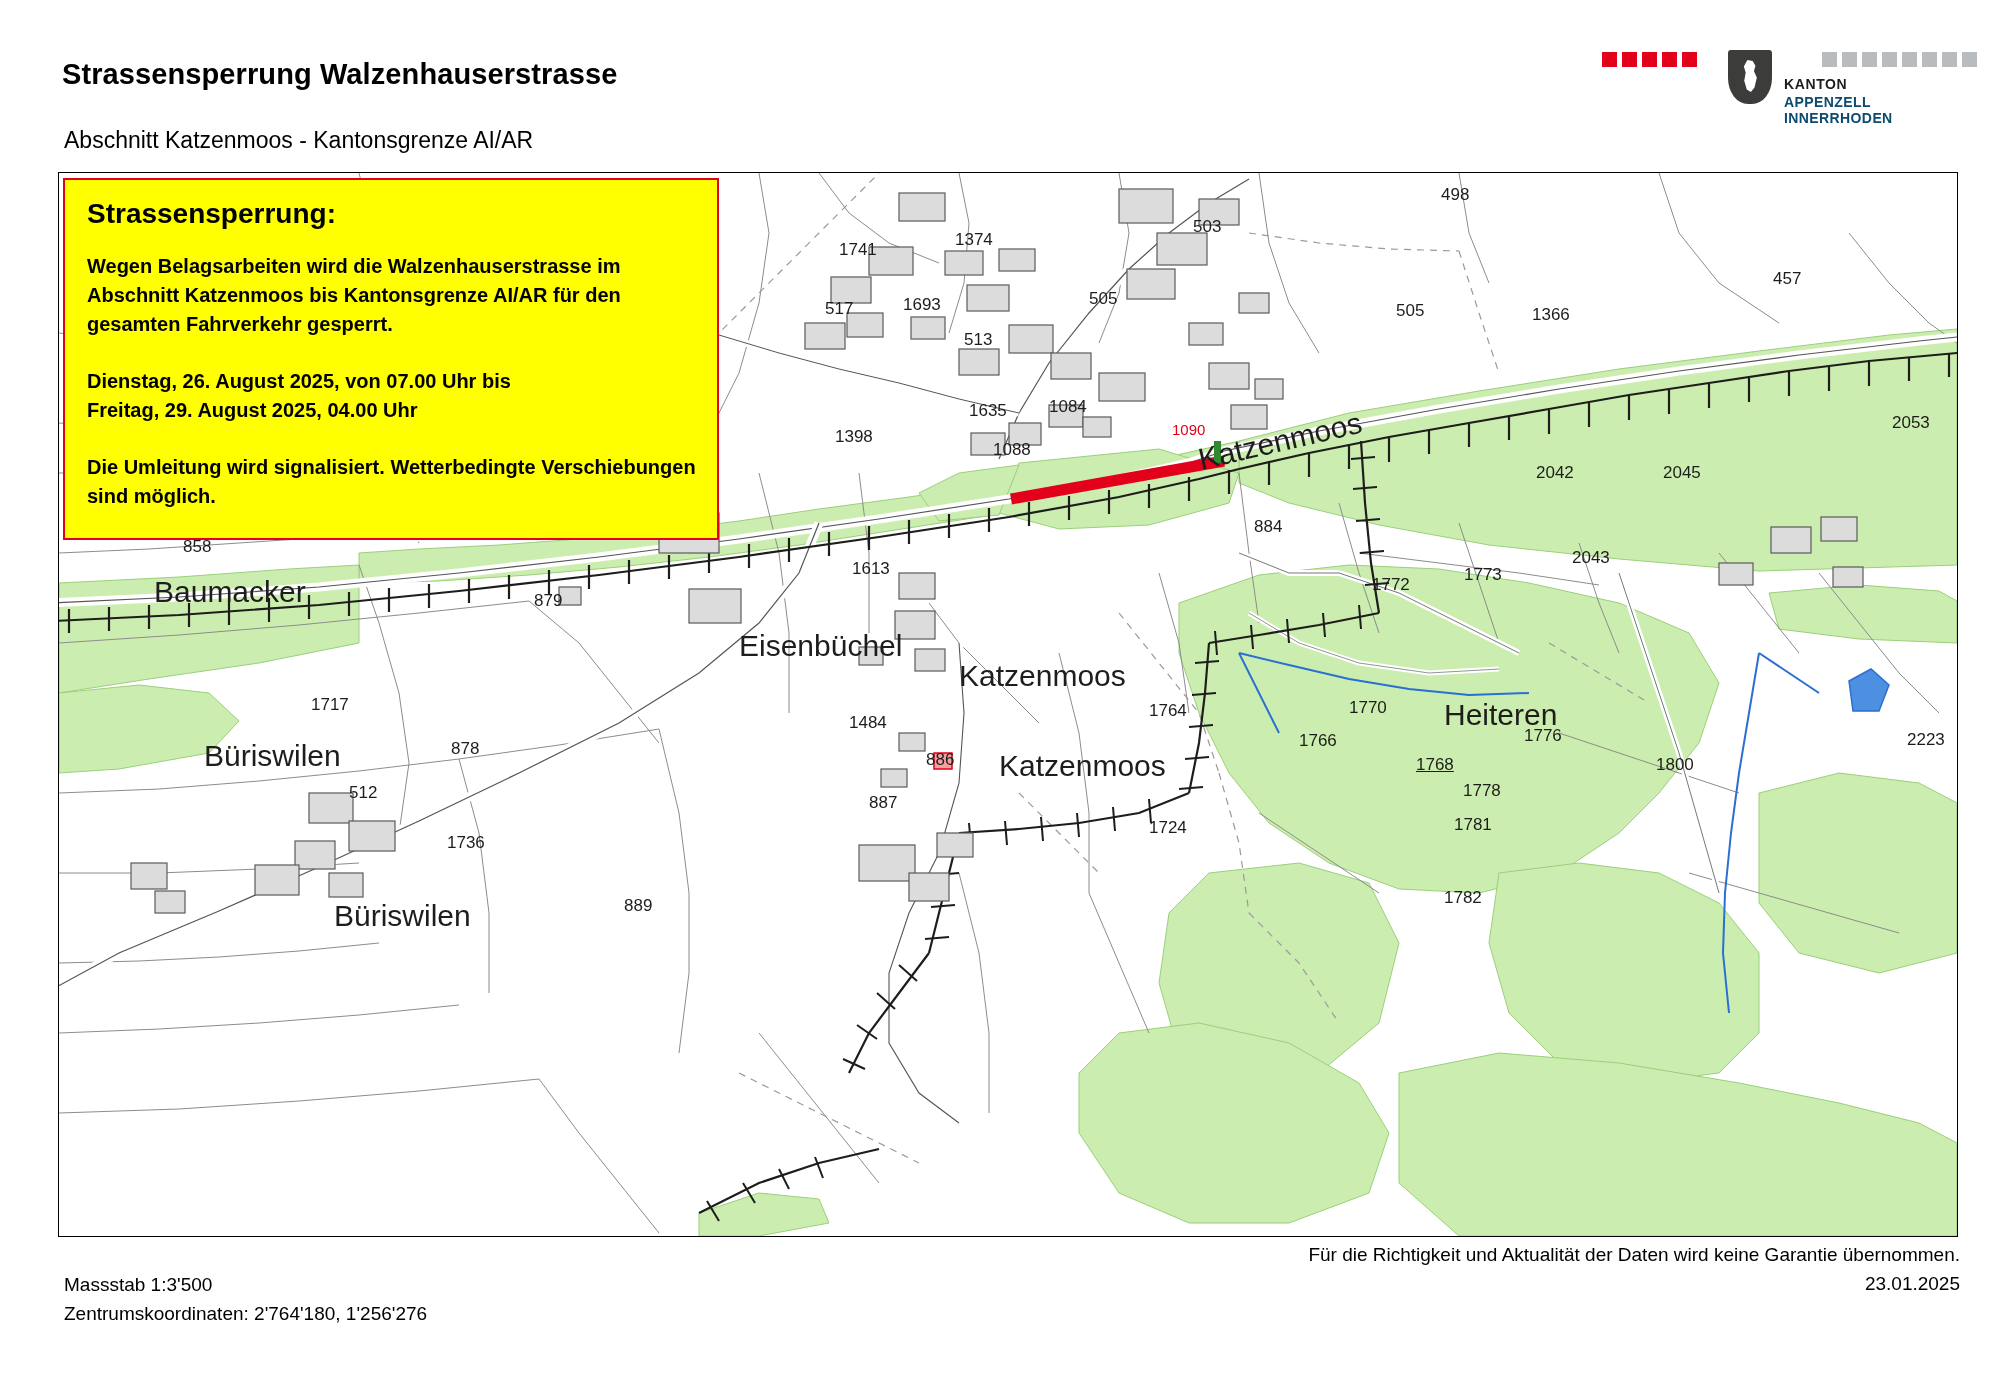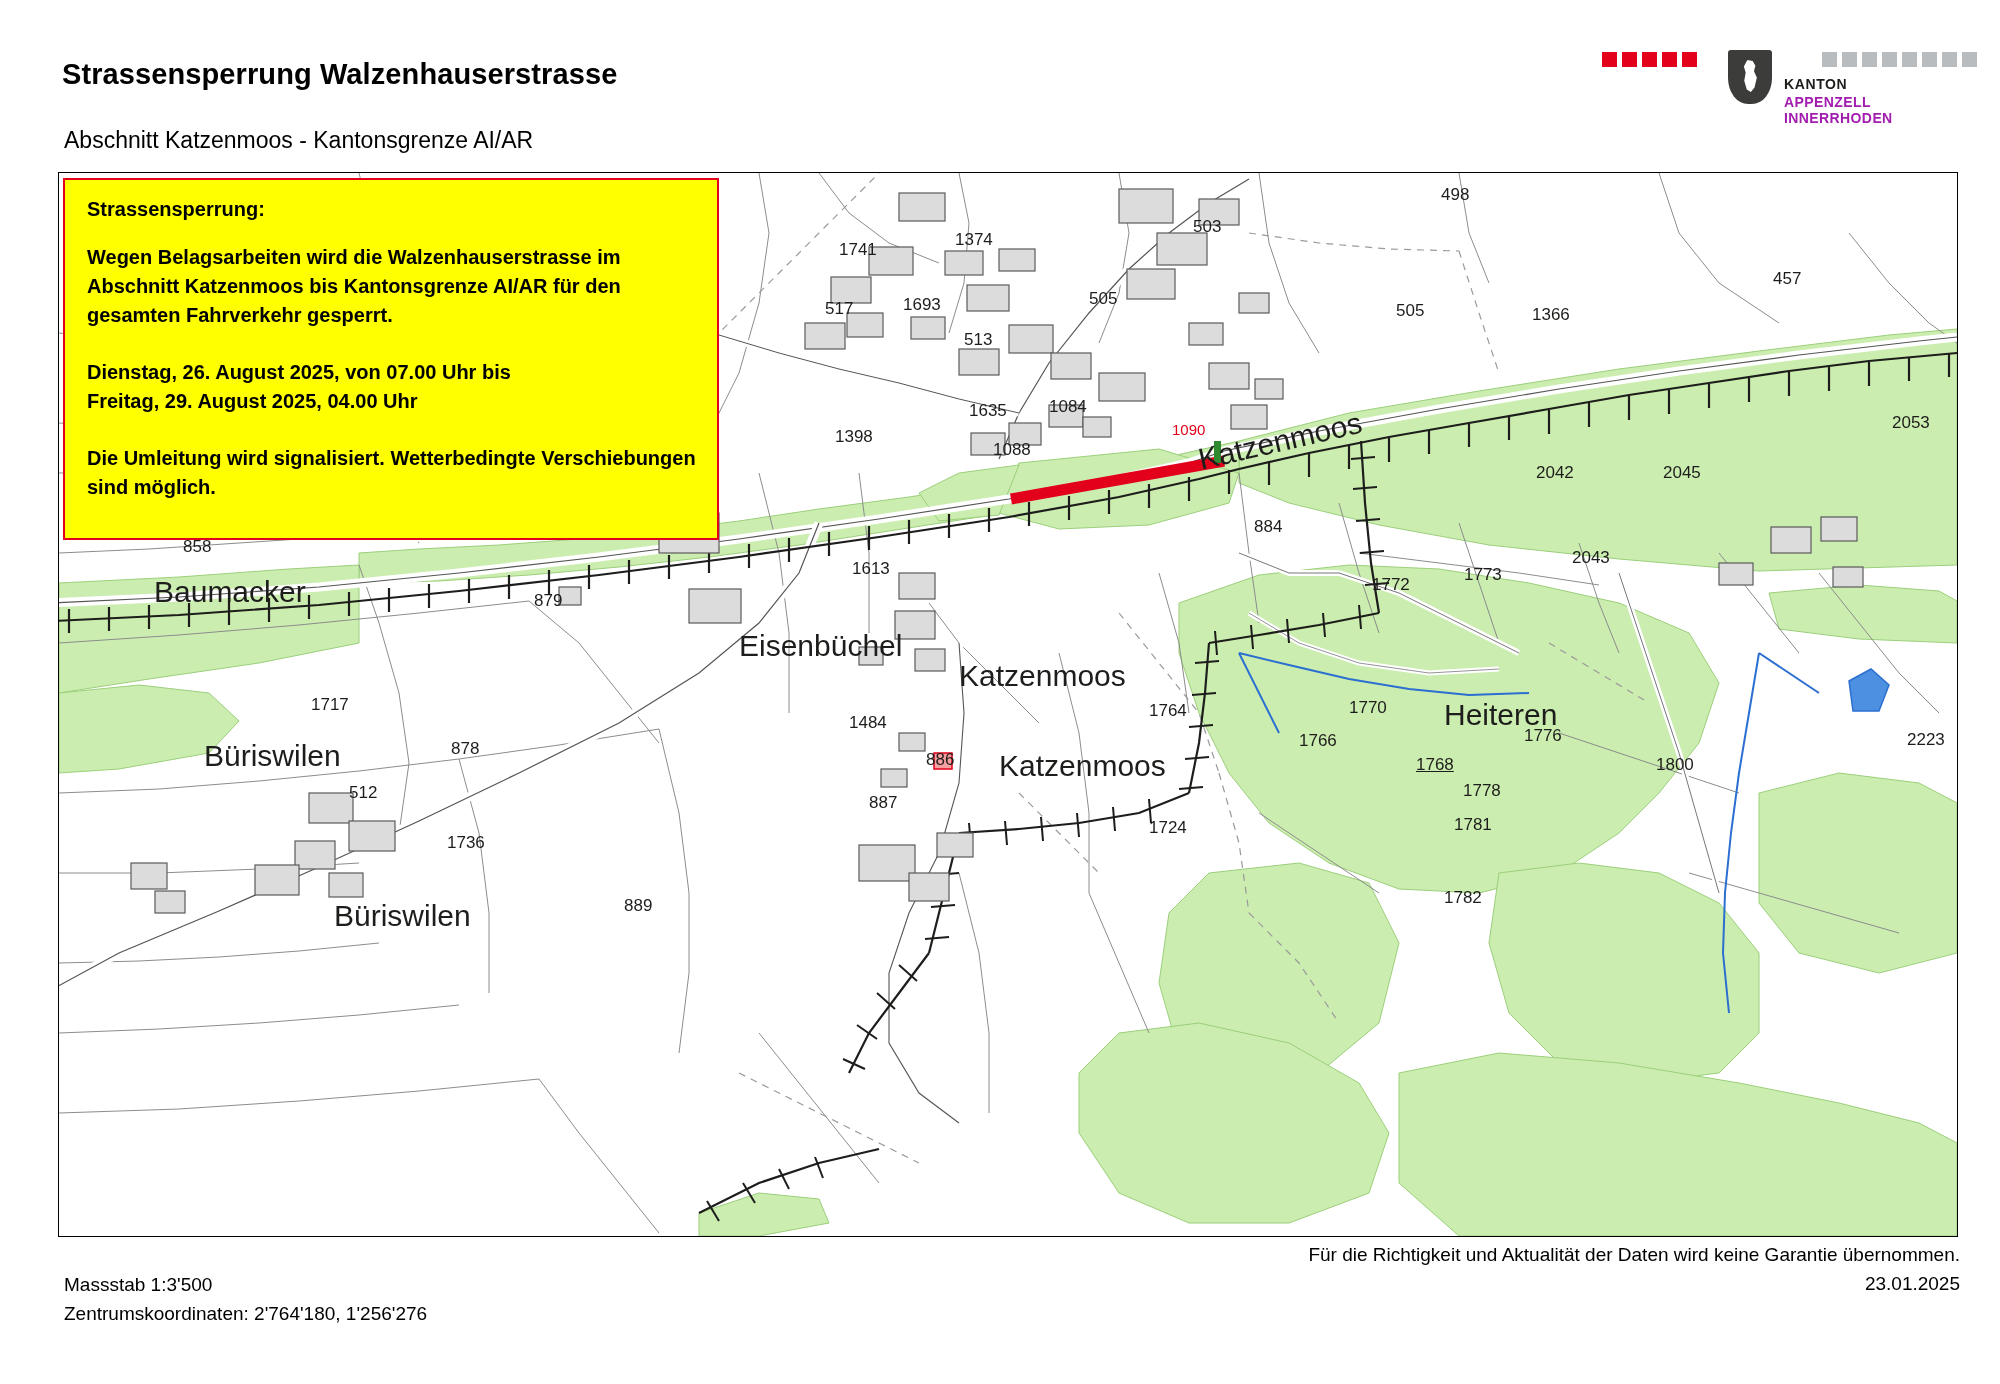--- a/index.html
+++ b/index.html
@@ -88,21 +88,21 @@
     font-weight: bold;
     color: #1d1d1b;
   }
   #logo .kanton-line2 {
     position: absolute;
     left: 182px;
     top: 46px;
     font-size: 14px;
     letter-spacing: 0.4px;
     font-weight: bold;
-    color: #a21caf;
+    color: #0c4a6e;
   }
   
   #map-frame {
     position: absolute;
     left: 58px;
     top: 172px;
     width: 1898px;
     height: 1063px;
     border: 1.5px solid #000;
     background: #ffffff;
@@ -116,21 +116,21 @@
     top: 178px;
     width: 656px;
     height: 362px;
     background: #ffff00;
     border: 2.5px solid #e2001a;
     box-sizing: border-box;
     padding: 18px 20px 0 22px;
     z-index: 20;
   }
   #notice-box .nb-head {
-    font-size: 20px;
+    font-size: 28px;
     font-weight: bold;
     color: #000;
     margin-bottom: 22px;
   }
   #notice-box .nb-body {
     font-size: 20px;
     font-weight: bold;
     color: #000;
     line-height: 1.45;
   }

